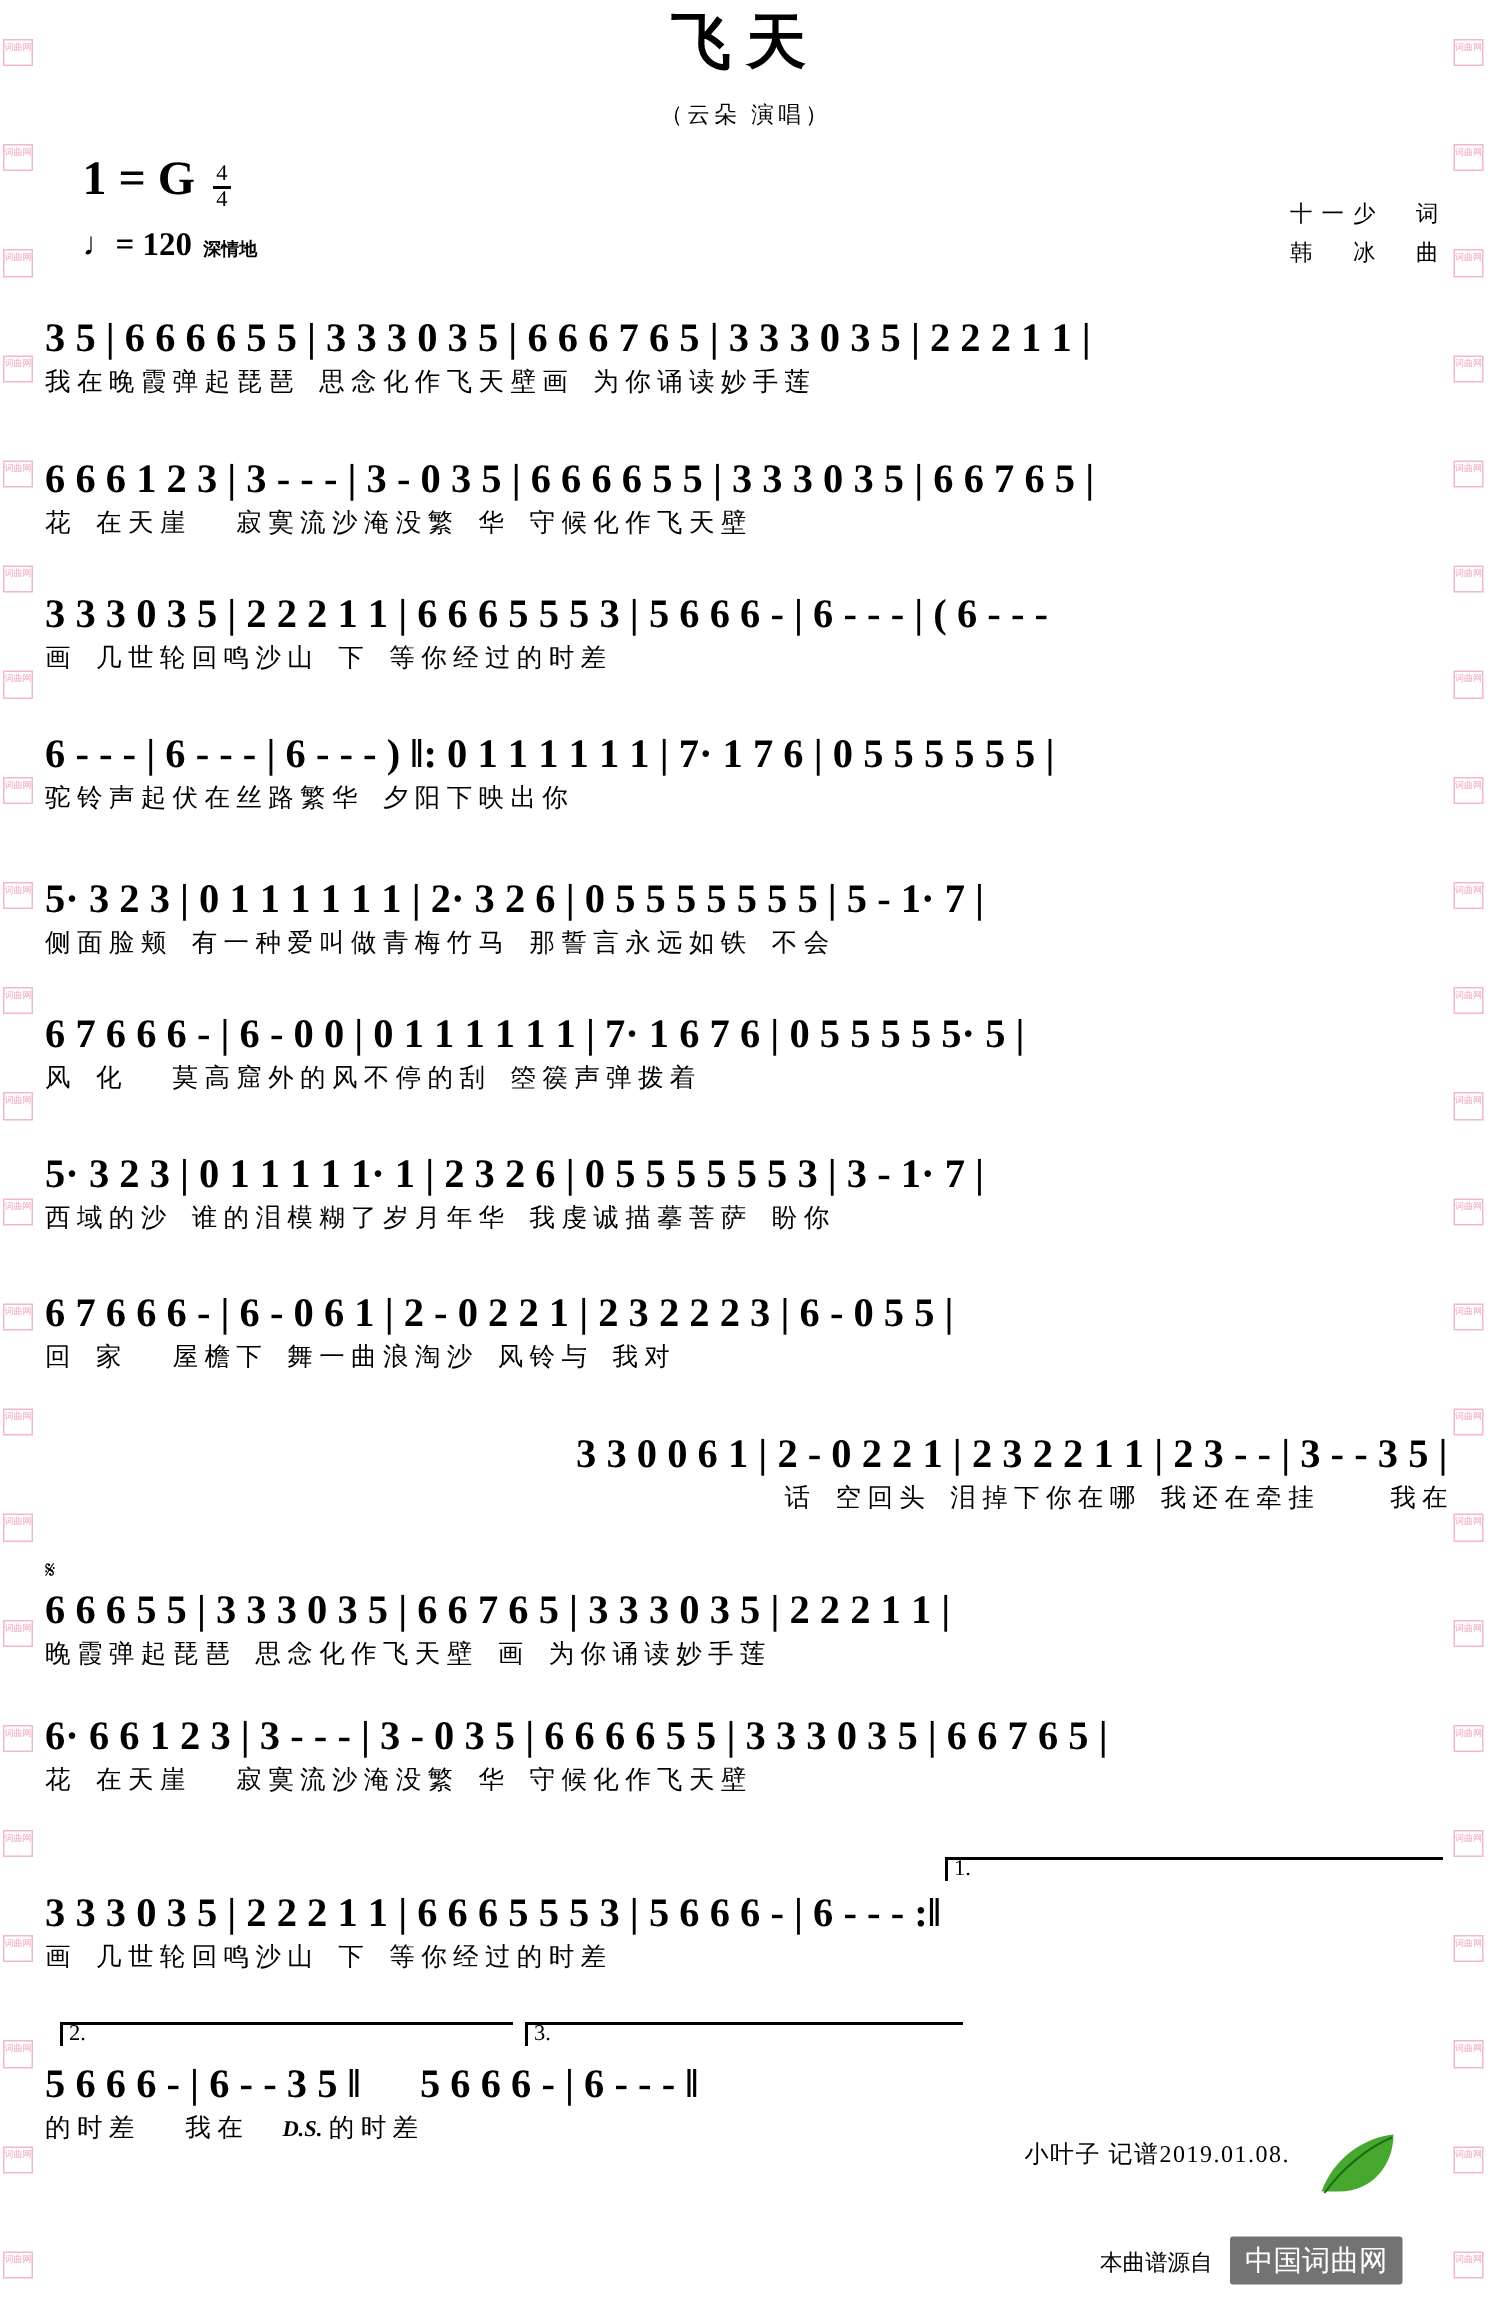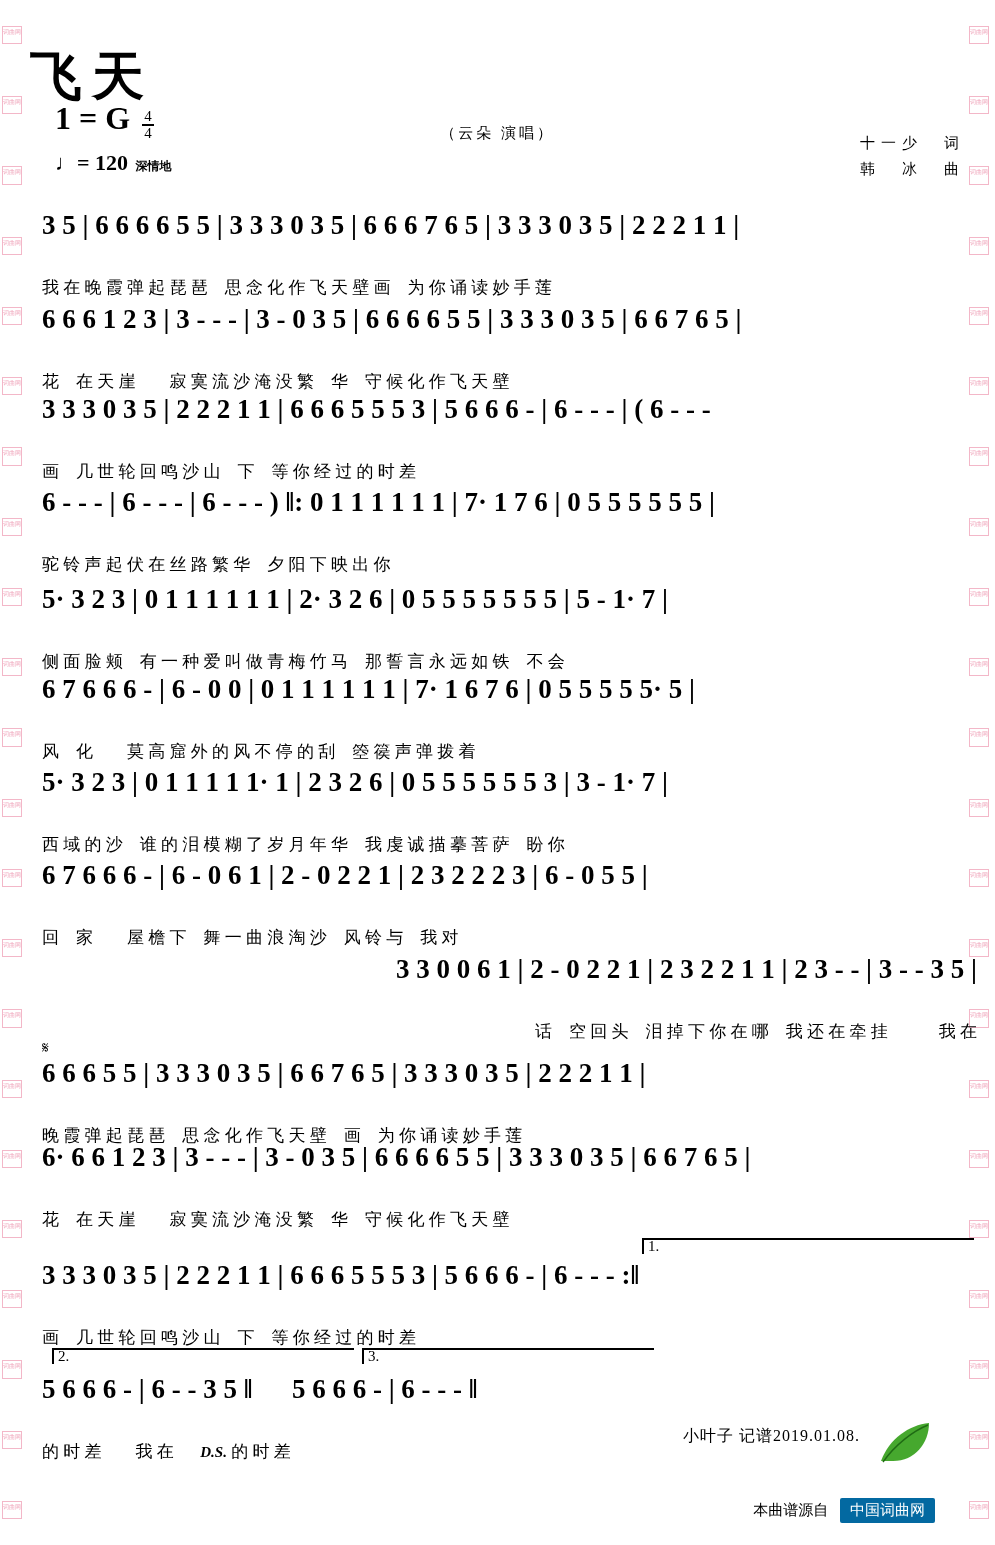--- a/index.html
+++ b/index.html
@@ -21,51 +21,51 @@
     width:20px;height:20px;margin:26px 0 26px 0;
     border:1px solid #f3b7c8;
     color:#f0a8bd;font-size:6px;line-height:9px;
     text-align:center;font-family:"Liberation Sans",sans-serif;
     box-sizing:border-box;padding-top:1px;
     letter-spacing:0;
   }
   .sheet{position:absolute;left:30px;top:0;width:935px;height:1545px;}
 
   .title{
-    font-size:52px;font-weight:bold;
-    letter-spacing:10px;margin-top:42px;
+    text-align:center;font-size:40px;font-weight:bold;
+    letter-spacing:10px;
     font-family:"Liberation Serif", serif;
   }
   .subtitle{
     text-align:center;font-size:15px;margin-top:12px;letter-spacing:3px;
   }
   .keyblock{position:absolute;left:25px;top:100px;}
   .key-line{font-size:32px;font-weight:bold;font-family:"Liberation Serif",serif;}
   .frac{display:inline-block;vertical-align:middle;font-size:15px;line-height:15px;text-align:center;margin-left:8px;}
   .frac .num{display:block;border-bottom:2px solid #000;padding:0 2px;}
   .frac .den{display:block;padding:0 2px;}
   .tempo{position:absolute;left:25px;top:150px;font-size:22px;font-weight:bold;}
   .tempo .expr{font-size:12px;margin-left:2px;font-weight:bold;}
   .credits{position:absolute;right:0px;top:130px;text-align:left;font-size:15px;line-height:26px;letter-spacing:6px;}
 
-  .sysblock{position:absolute;left:12px;width:935px;}
+  .sysblock{position:absolute;left:0;width:935px;}
   .row-notes{
     font-size:27px;font-weight:bold;
     font-family:"Liberation Serif",serif;
     white-space:nowrap;letter-spacing:0px;
     height:34px;line-height:34px;
     position:relative;
   }
   .row-lyrics{
     font-size:17px;white-space:nowrap;height:26px;line-height:26px;
-    letter-spacing:0px;position:relative;margin-top:33px;
+    letter-spacing:0px;position:relative;
   }
   .footer-credit{position:absolute;right:105px;bottom:98px;font-size:16px;letter-spacing:1px;}
   .footer-src{position:absolute;right:30px;bottom:22px;font-size:15px;}
-  .brand{display:inline-block;background:#0369a1;color:#fff;padding:3px 10px;font-size:15px;margin-left:8px;border-radius:2px;}
+  .brand{display:inline-block;background:#737373;color:#fff;padding:3px 10px;font-size:19px;margin-left:8px;border-radius:2px;}
   .leaf{position:absolute;right:30px;bottom:80px;width:60px;height:46px;}
 </style>
 </head>
 <body>
 
 <div class="watermark-col left">
   <div class="wm">词曲网</div>
   <div class="wm">词曲网</div>
   <div class="wm">词曲网</div>
   <div class="wm">词曲网</div>

